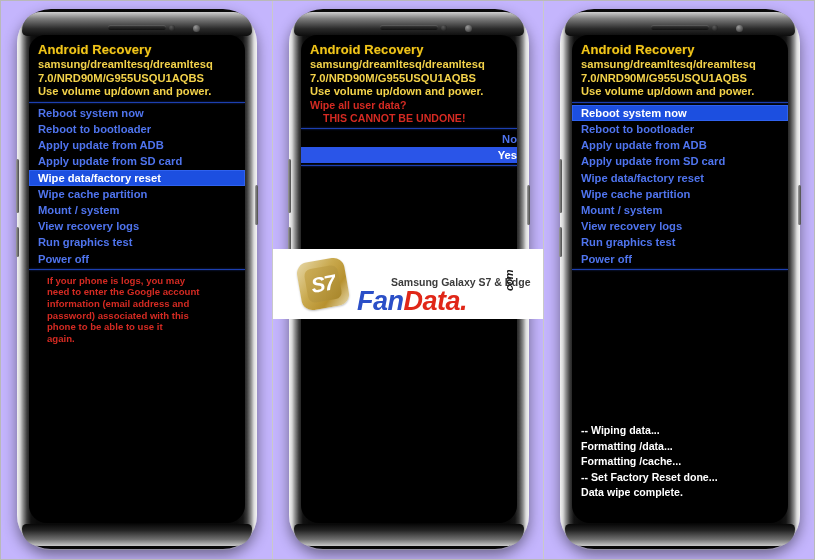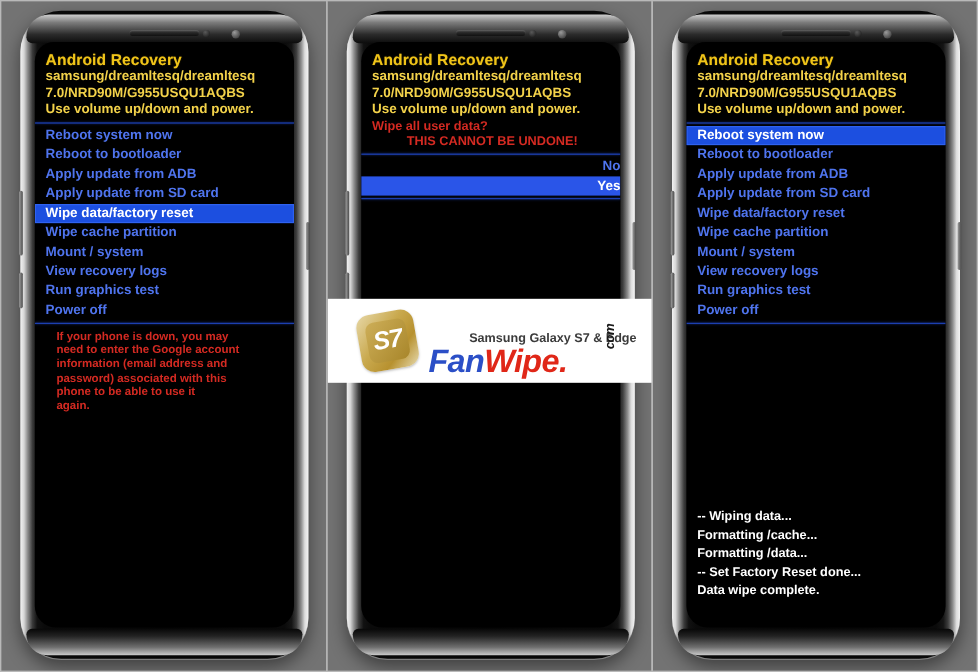--- a/index.html
+++ b/index.html
@@ -12,21 +12,21 @@
     position:relative;width:815px;height:560px;
     background:#ffffff;
     box-sizing:border-box;
     border:1px solid #b9b9b9;
     display:flex;
   }
   .panel{
     position:relative;
     width:271px;height:558px;
     box-sizing:border-box;
-    background:#737373;
+    background:#c4b5fd;
     overflow:hidden;
   }
   .panel + .panel{ border-left:1px solid #c9c9c9; }
 
   
   .phone{
     position:absolute;
     left:16px; top:8px;
     width:240px; height:540px;
     border-radius:34px;
@@ -141,21 +141,21 @@
 
   
   .q-line{
     color:#d42a22;
     font-weight:bold;
     font-size:10.6px;
     line-height:13px;
     padding-left:9px;
     white-space:nowrap;
   }
-  .q-line.indent{ padding-left:38px; }
+  .q-line.indent{ padding-left:22px; }
 
   .choices{ margin:0;padding:0;list-style:none;text-align:right; }
   .choices li{
     color:#4f74ee;
     font-weight:bold;
     font-size:11.2px;
     line-height:16.2px;
     padding-left:9px;
   }
   .choices li.sel{ background:#2a55e8;color:#ffffff; }
@@ -258,21 +258,21 @@
             <li>Apply update from SD card</li>
             <li class="sel">Wipe data/factory reset</li>
             <li>Wipe cache partition</li>
             <li>Mount / system</li>
             <li>View recovery logs</li>
             <li>Run graphics test</li>
             <li>Power off</li>
           </ul>
           <div class="hr lower"></div>
           <div class="warn">
-            <div>If your phone is down, you may</div>
+            <div>If your phone is logs, you may</div>
             <div>need to enter the Google account</div>
             <div>information (email address and</div>
             <div>password) associated with this</div>
             <div>phone to be able to use it</div>
             <div>again.</div>
           </div>
         </div>
       </div>
     </div>
   </div>
@@ -306,21 +306,21 @@
 
     <div class="watermark">
       <div class="wm-logo">
         <div class="tile"></div>
         <div class="inner"></div>
         <div class="s7">S7</div>
       </div>
       <div class="wm-text">
         <div class="wm-top">Samsung Galaxy S7 &amp; Edge</div>
         <div class="wm-main">
-          <span class="wm-fan">Fan</span><span class="wm-club">Wipe.</span>
+          <span class="wm-fan">Fan</span><span class="wm-club">Data.</span>
           <span class="wm-com">com</span>
         </div>
       </div>
     </div>
   </div>
 
   <div class="panel">
     <div class="phone">
       <div class="earpiece"></div>
       <div class="sensor s1"></div>
@@ -345,22 +345,22 @@
             <li>Wipe cache partition</li>
             <li>Mount / system</li>
             <li>View recovery logs</li>
             <li>Run graphics test</li>
             <li>Power off</li>
           </ul>
           <div class="hr lower"></div>
 
           <div class="logbox">
             <div>-- Wiping data...</div>
+            <div>Formatting /data...</div>
             <div>Formatting /cache...</div>
-            <div>Formatting /data...</div>
             <div>-- Set Factory Reset done...</div>
             <div>Data wipe complete.</div>
           </div>
         </div>
       </div>
     </div>
   </div>
 
 </div>
 

